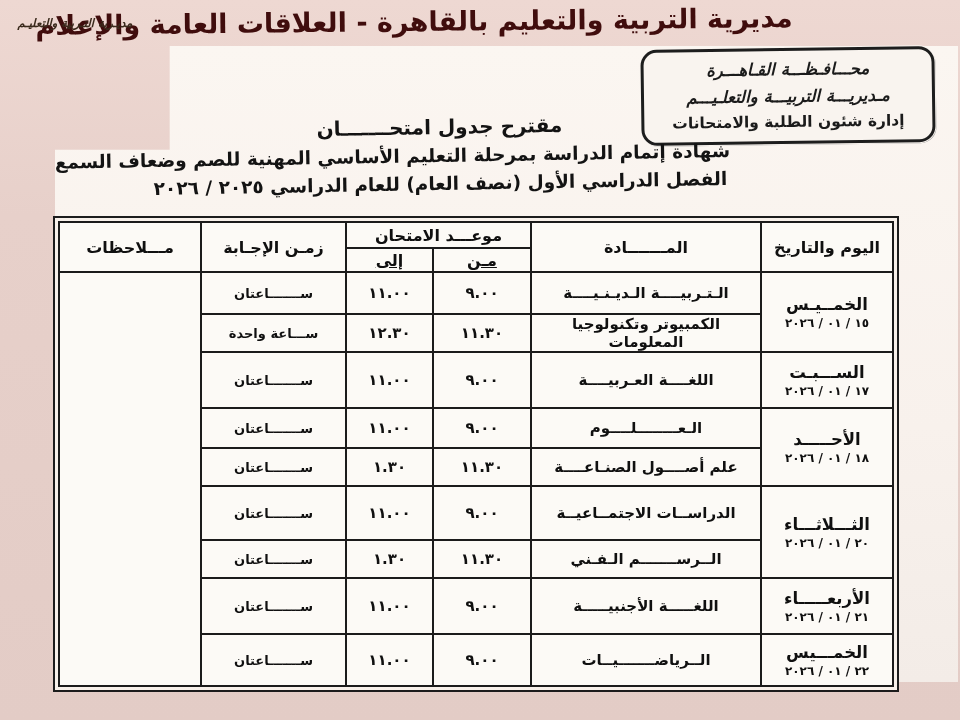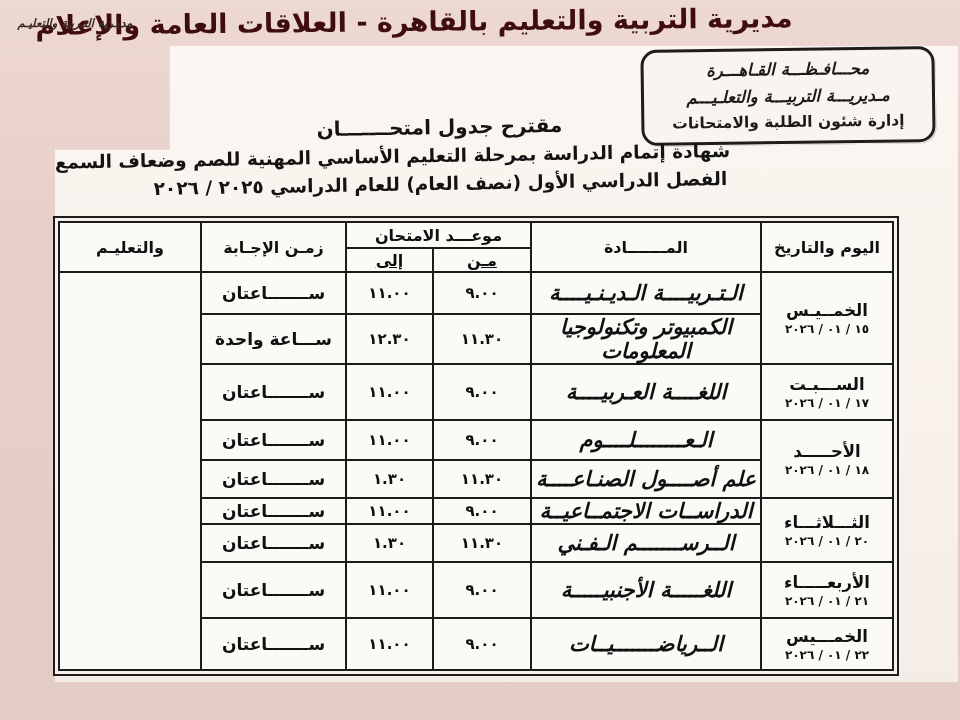--- a/index.html
+++ b/index.html
@@ -72,23 +72,23 @@
   }
   table.exam{border-collapse:collapse; table-layout:fixed; width:836px; direction:rtl;}
   table.exam th, table.exam td{
     border:2px solid #1b1b1b; background:#fcfaf6; text-align:center; vertical-align:middle;
     color:#101010; font-weight:bold; padding:0 2px; overflow:hidden;
   }
   table.exam th{font-size:16px;}
   th.sub{font-size:15px; height:22px;text-decoration:underline;}
   td.day-cell{font-size:16.5px;margin-left:48px;}
   td.day-cell .day-date{display:block; font-size:12px; font-weight:bold; letter-spacing:1px; margin-top:2px;}
-  td.subject-cell{font-size:21px;font-style:italic;}
+  td.subject-cell{font-size:15px;}
   td.time-cell{font-size:15px; letter-spacing:1px;}
-  td.duration-cell{font-size:17px;margin-top:8px;}
+  td.duration-cell{font-size:13px;margin-top:8px;}
   td.notes-cell{background:#fdfbf8;}
   
   .footer-note{
     position:absolute; top:681px; left:0; right:0; text-align:center;
     font-size:26px; font-weight:bold; color:#ce1b1b;
     text-shadow:1px 1px 0 rgba(90,10,10,.55);
   }
 </style>
 </head>
 <body>
@@ -124,21 +124,21 @@
         <col style="width:87px">
           <col style="width:145px">
           <col style="width:142px">
       </colgroup>
       <thead>
         <tr style="height:26px">
           <th rowspan="2">اليوم والتاريخ</th>
           <th rowspan="2">المـــــــادة</th>
           <th colspan="2">موعـــد الامتحان</th>
           <th rowspan="2">زمـن الإجـابة</th>
-          <th rowspan="2">والتعليـم</th>
+          <th rowspan="2">مـــلاحظات</th>
         </tr>
         <tr>
           <th class="sub">مـن</th>
           <th class="sub">إلى</th>
         </tr>
       </thead>
       <tbody>
         <tr style="height:42px">
           <td class="day-cell" rowspan="2">
             <span>الخمــيـس</span>
@@ -175,21 +175,21 @@
           <td class="time-cell">٩.٠٠</td>
           <td class="time-cell">١١.٠٠</td>
           <td class="duration-cell">ســـــــاعتان</td>
         </tr>
         <tr style="height:38px">
           <td class="subject-cell">علم أصــــول الصنـاعــــة</td>
           <td class="time-cell">١١.٣٠</td>
           <td class="time-cell">١.٣٠</td>
           <td class="duration-cell">ســـــــاعتان</td>
         </tr>
-        <tr style="height:22px">
+        <tr style="height:54px">
           <td class="day-cell" rowspan="2">
             <span>الثـــلاثـــاء</span>
             <span class="day-date">٢٠ / ٠١ / ٢٠٢٦</span>
           </td>
           <td class="subject-cell">الدراســات الاجتمــاعيــة</td>
           <td class="time-cell">٩.٠٠</td>
           <td class="time-cell">١١.٠٠</td>
           <td class="duration-cell">ســـــــاعتان</td>
         </tr>
         <tr style="height:38px">

